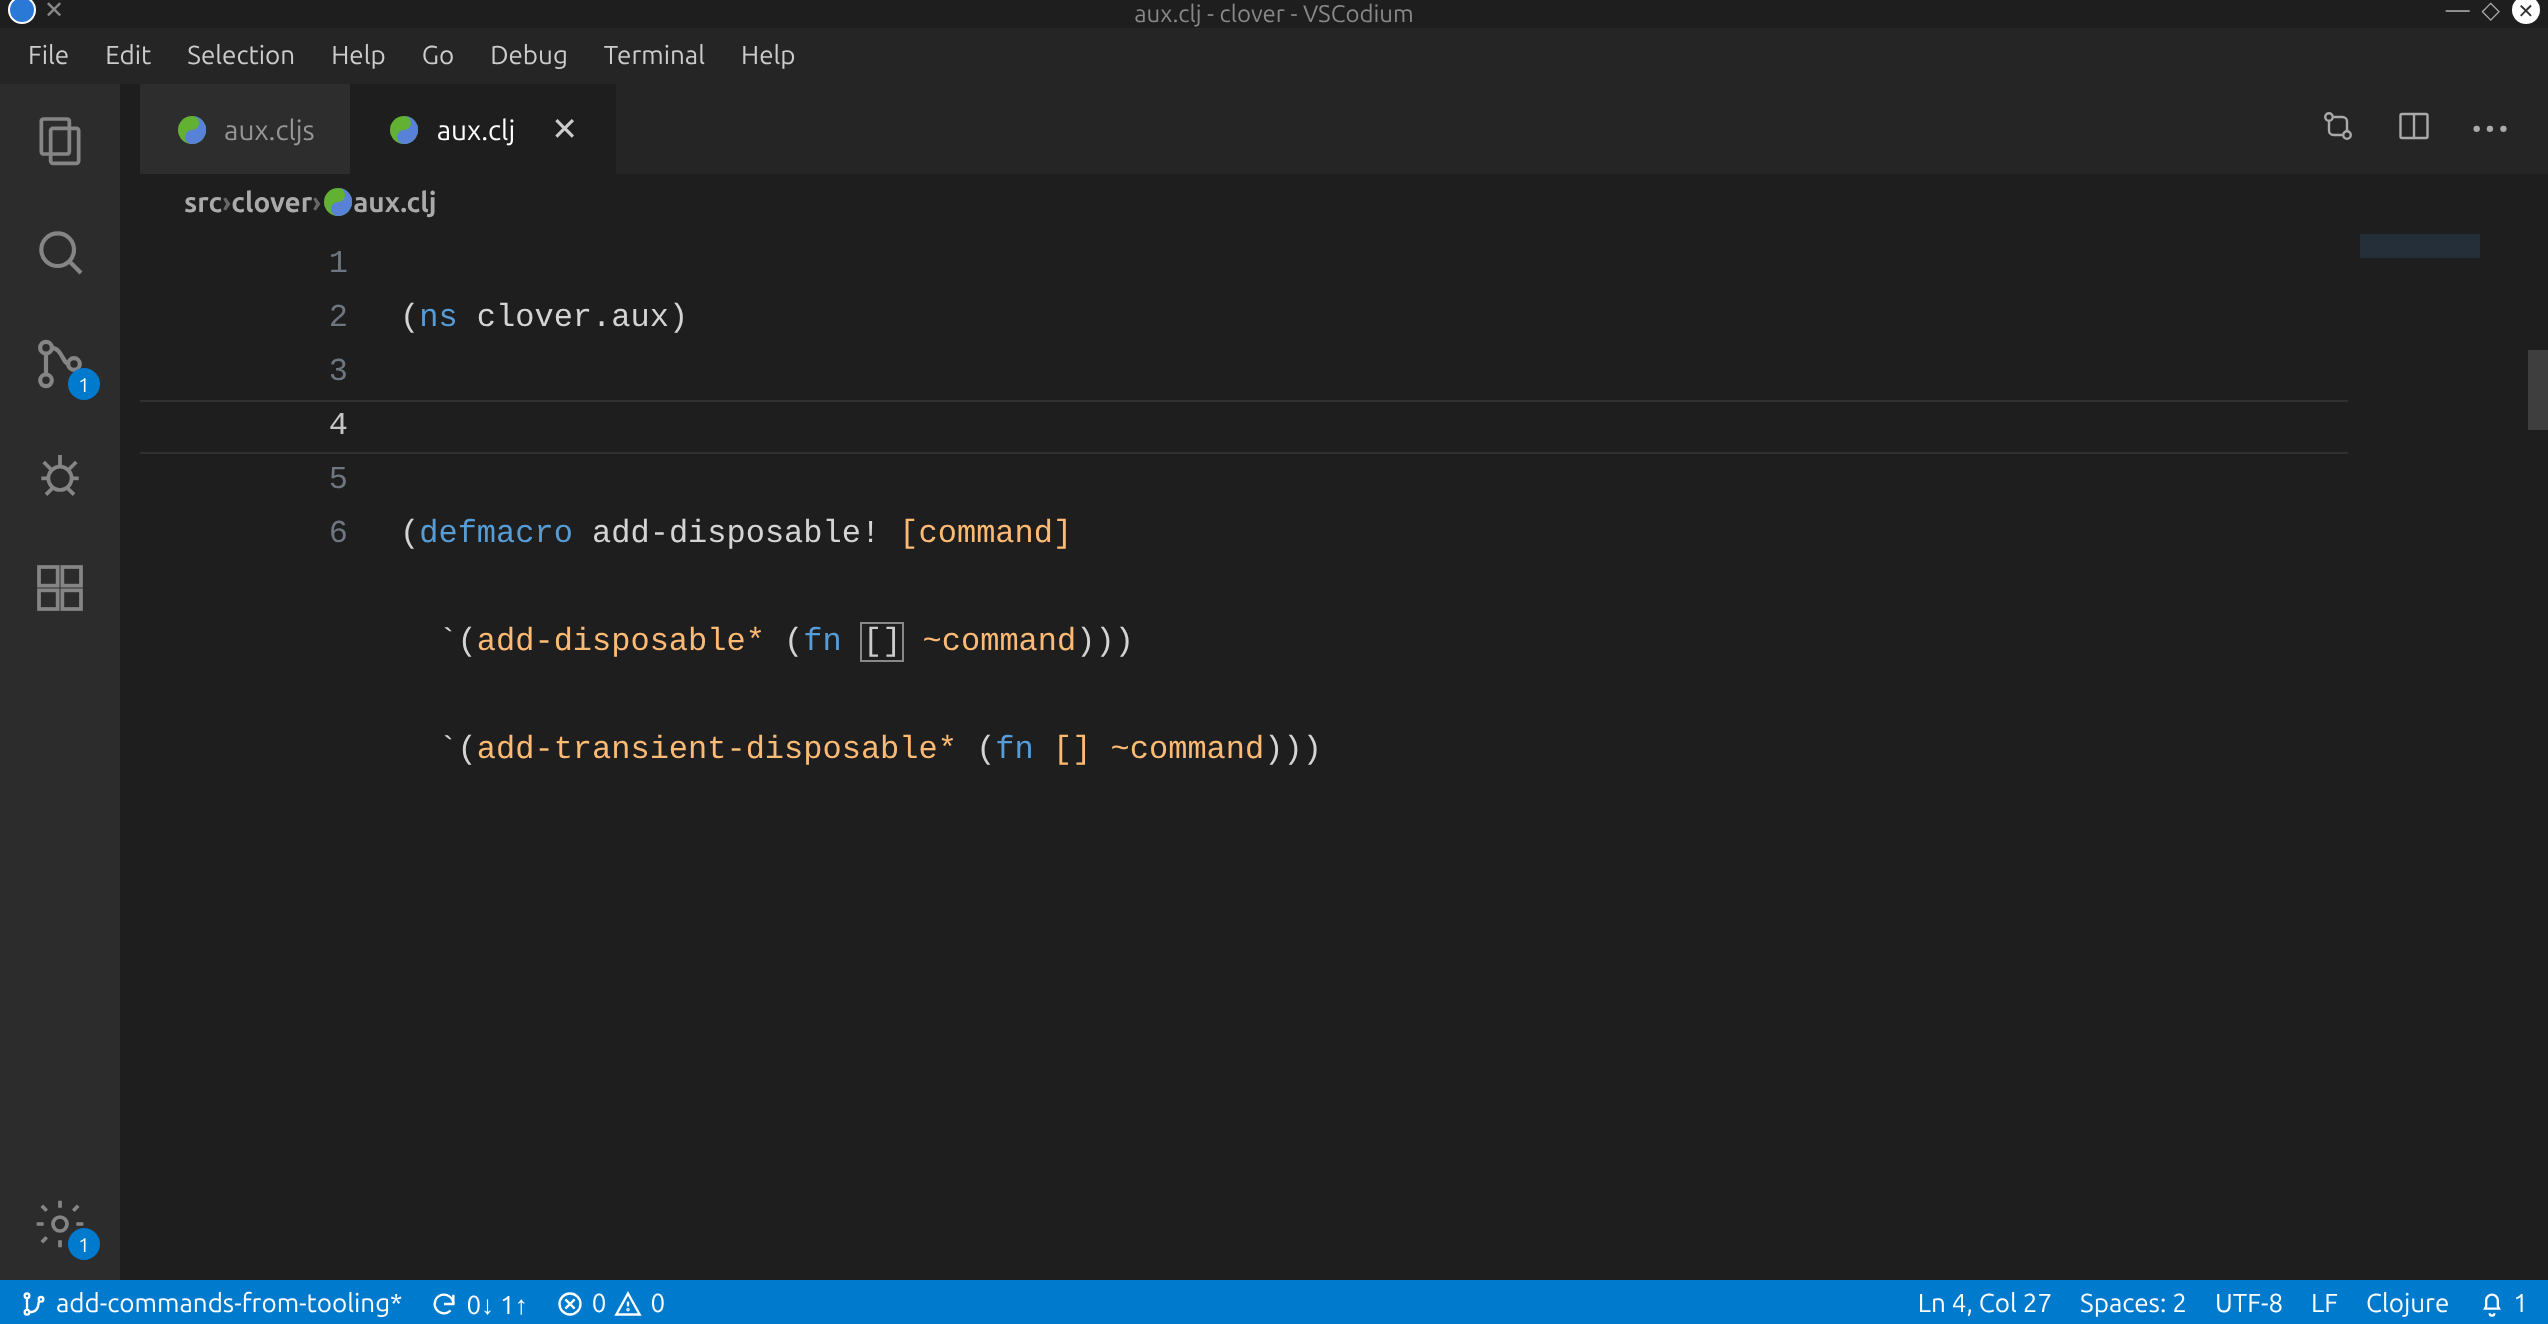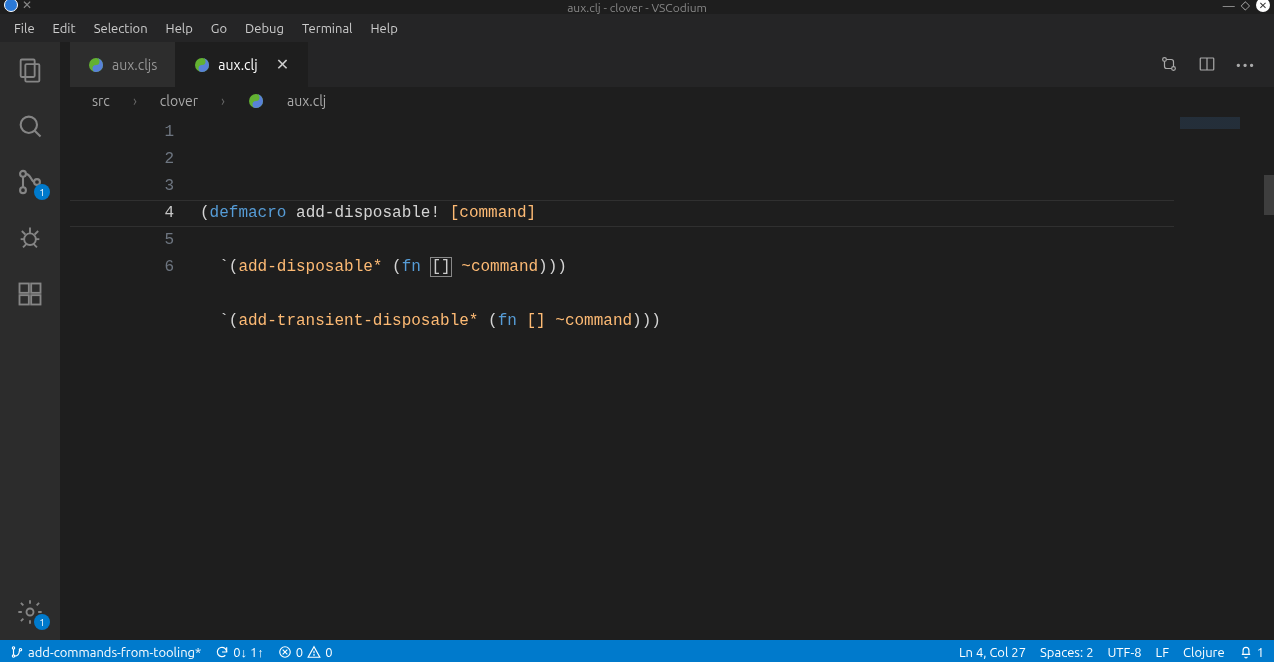--- a/index.html
+++ b/index.html
@@ -107,23 +107,24 @@
 
 .titlebar-actions {
   margin-left: auto;
   display:flex; align-items:center; gap:20px; padding-right:18px; color:#aaa;
 }
 
 .breadcrumb {
   height: 28px;
   display:flex; align-items:center;
   padding-left: 22px;
-  gap: 23px;
+  gap: 0;
   font-size: 14px;
   color:#aaa;
+  font-weight:bold;
 }
 .breadcrumb .sep { color:#666; }
 
 .code-wrap { flex:1; display:flex; position:relative; }
 .gutter {
   width: 130px;
   text-align: right;
   padding-right: 26px;
   padding-top: 4px;
   color: #6e7681;
@@ -323,20 +324,21 @@
       <div class="hl-line" style="top:calc(4px + 27px*3);"></div>
       <div class="gutter">
         <div>1</div>
         <div>2</div>
         <div>3</div>
         <div style="color:#c6c6c6;">4</div>
         <div>5</div>
         <div>6</div>
       </div>
       <div class="code">
+<div><span class="t-paren">(</span><span class="t-kw">ns</span><span> </span><span class="t-ns">clover.aux</span><span class="t-paren">)</span></div>
 <div>&nbsp;</div>
 <div><span class="t-paren">(</span><span class="t-kw">defmacro</span><span> </span><span class="t-name">add-disposable!</span><span> </span><span class="t-sym">[command]</span></div>
 <div><span>  </span><span class="t-paren">`(</span><span class="t-sym">add-disposable*</span><span> </span><span class="t-paren">(</span><span class="t-kw">fn</span><span> </span><span class="cursor-box"><span>[</span><span>]</span></span><span> </span><span class="t-sym">~command</span><span class="t-paren">)))</span></div>
 <div><span>  </span><span class="t-paren">`(</span><span class="t-sym">add-transient-disposable*</span><span> </span><span class="t-paren">(</span><span class="t-kw">fn</span><span> </span><span class="t-sym">[]</span><span> </span><span class="t-sym">~command</span><span class="t-paren">)))</span></div>
       </div>
 
       <div class="minimap">
         <div class="mm-blob"></div>
       </div>
       <div class="scrollbar-v">

